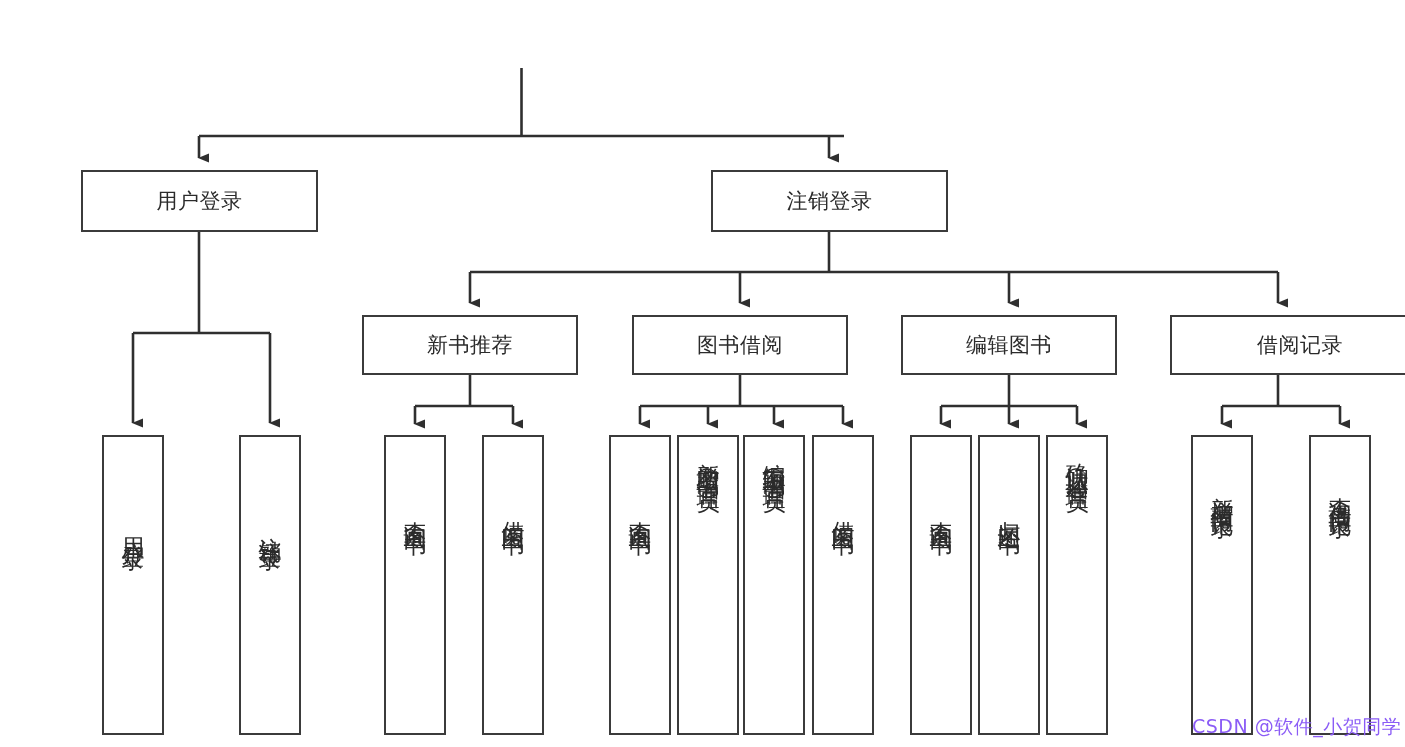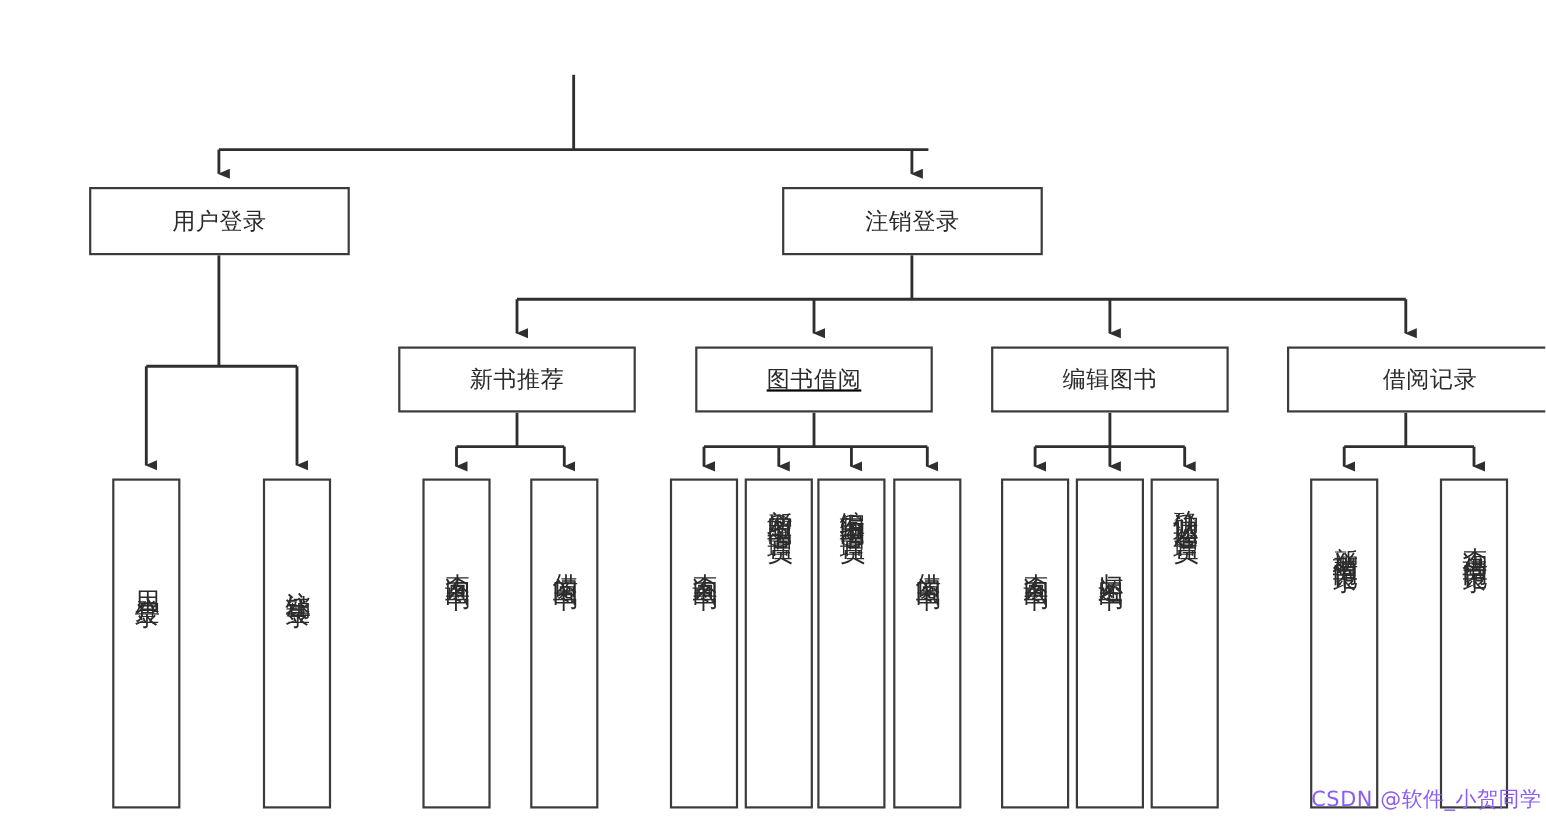--- a/index.html
+++ b/index.html
@@ -140,21 +140,21 @@
   <div class="node horizontal" style="left:81px; top:170px; width:237px; height:62px;">
     <span class="node-label">用户登录</span>
   </div>
   <div class="node horizontal" style="left:711px; top:170px; width:237px; height:62px;">
     <span class="node-label">注销登录</span>
   </div>
 
   <div class="node horizontal" style="left:362px; top:315px; width:216px; height:60px;">
     <span class="node-label">新书推荐</span>
   </div>
-  <div class="node horizontal" style="left:632px; top:315px; width:216px; height:60px;text-decoration:underline;">
+  <div class="node horizontal" style="left:632px; top:315px; width:216px; height:60px;">
     <span class="node-label">图书借阅</span>
   </div>
   <div class="node horizontal" style="left:901px; top:315px; width:216px; height:60px;">
     <span class="node-label">编辑图书</span>
   </div>
   <div class="node horizontal" style="left:1170px; top:315px; width:260px; height:60px;">
     <span class="node-label">借阅记录</span>
   </div>
 
   <div class="node vertical mid" style="left:102px; top:435px; width:62px; height:300px;">

